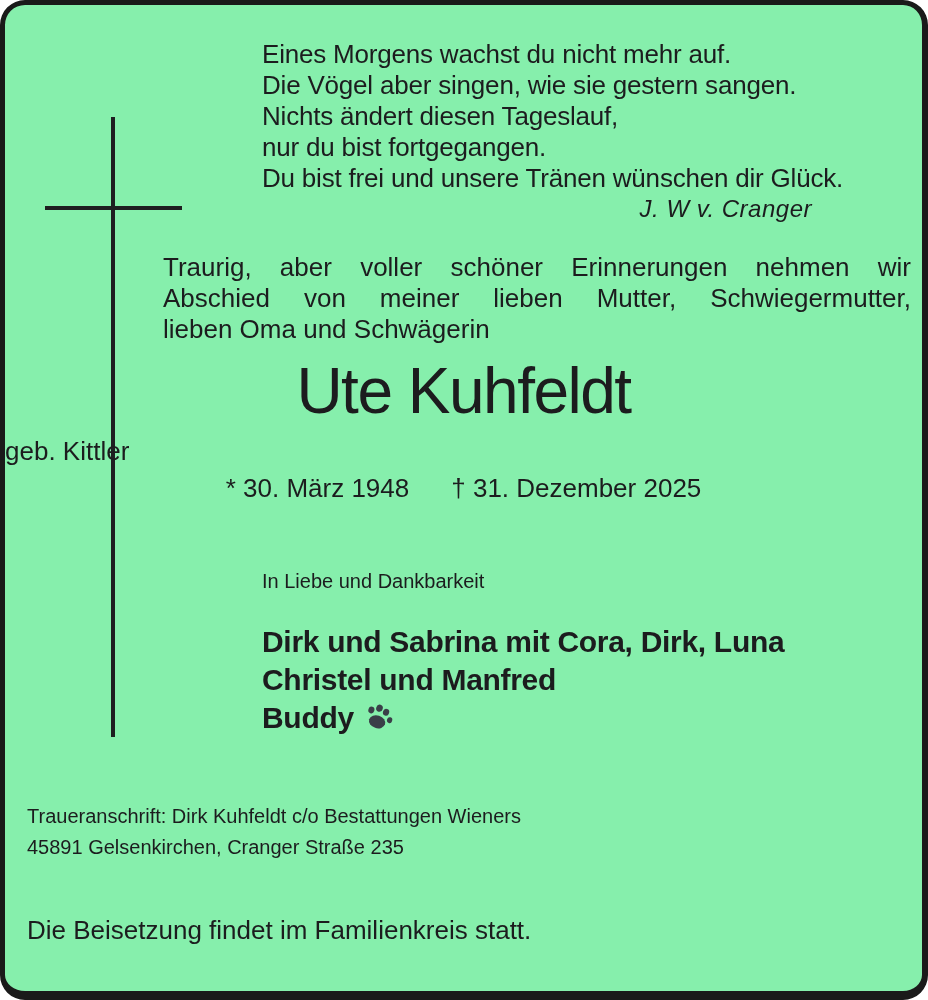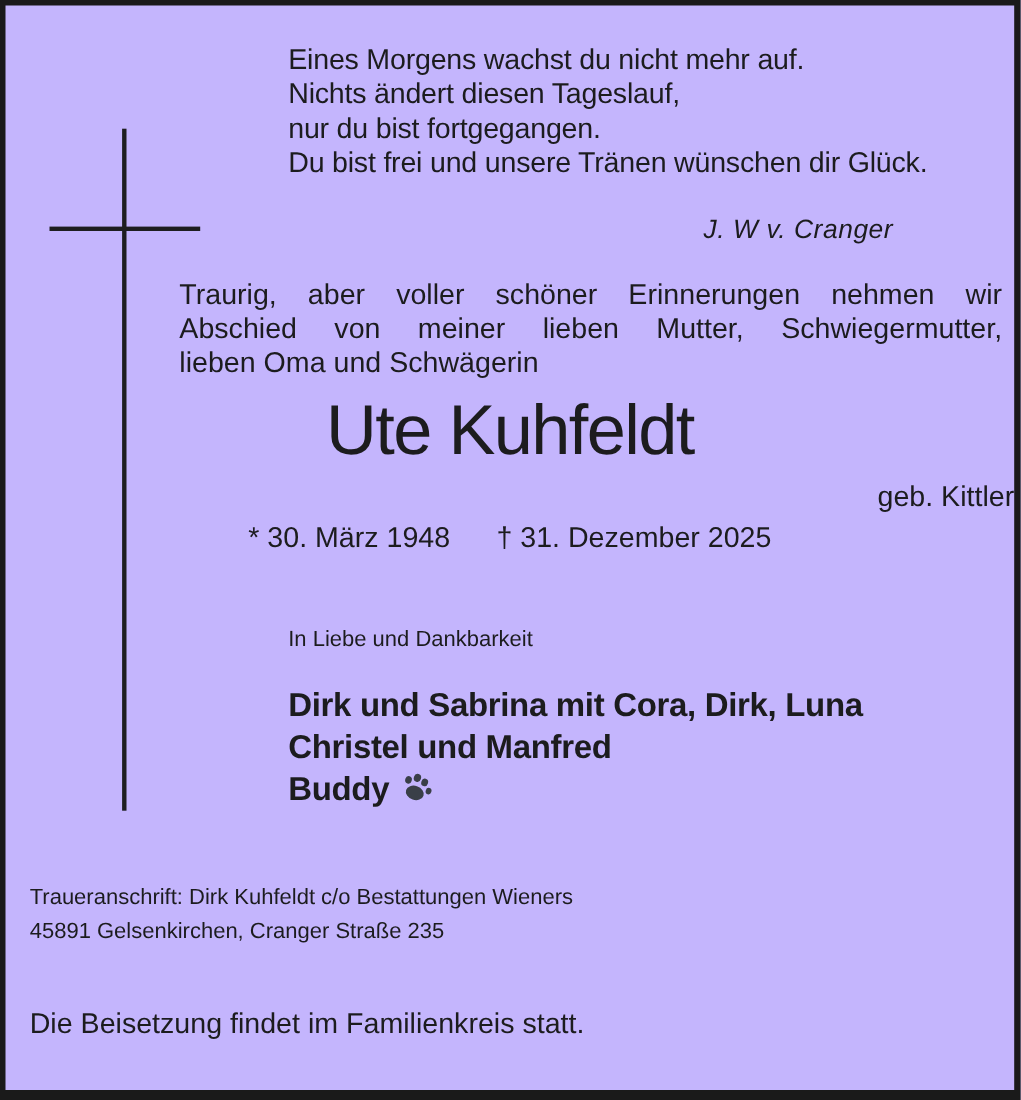--- a/index.html
+++ b/index.html
@@ -1,28 +1,29 @@
 <!DOCTYPE html>
 <html lang="de"><head>
 <meta charset="utf-8">
 <style>
   html, body { margin: 0; padding: 0; background: #ffffff; }
   .page {
     position: relative;
     width: 928px;
     height: 1000px;
     box-sizing: border-box;
-    background: #c4b5fd;
+    background: #86efac;
     border-top: 5px solid #1a1a1a;
     border-left: 5px solid #1a1a1a;
     border-right: 6px solid #1a1a1a;
     border-bottom: 9px solid #1a1a1a;
     font-family: "Liberation Sans", sans-serif;
     color: #1c1c1e;
     overflow: hidden;
+    border-radius: 25px;
   }
   .abs { position: absolute; }
 
   
   .cross-v { left: 106px; top: 112px; width: 4px; height: 620px; background: #1e1e20; }
   .cross-h { left: 40px;  top: 201px; width: 137px; height: 4px; background: #1e1e20; }
 
   
   .poem { left: 257px; top: 34px; font-size: 26px; line-height: 31px; letter-spacing: -0.2px; white-space: nowrap; }
   .attribution {
@@ -34,21 +35,21 @@
   .intro { left: 158px; top: 247px; width: 748px; font-size: 26px; line-height: 31px; }
   .intro .j { text-align: justify; text-align-last: justify; }
 
   
   .name {
     left: 0; top: 351px; width: 100%;
     text-align: center;
     font-size: 64px; font-weight: 400; letter-spacing: -1.5px;
     line-height: 70px;
   }
-  .maiden { left: 0; top: 431px; width: 100%; text-align: right; font-size: 26px; line-height: 31px; }
+  .maiden { left: 0; top: 431px; width: 100%; text-align: left; font-size: 26px; line-height: 31px; }
   .dates  { left: 0; top: 468px; width: 100%; display: flex; justify-content: center; gap: 42px;
             font-size: 26px; line-height: 31px; }
 
   
   .closing  { left: 257px; top: 561px; font-size: 20px; line-height: 31px; }
   .mourners { left: 257px; top: 618px; font-size: 30px; font-weight: 700; line-height: 38px; letter-spacing: -0.3px; white-space: nowrap; }
   .paw { display: inline-block; width: 31px; height: 29px; margin-left: 10px; vertical-align: -4px; }
 
   
   .address { left: 22px; top: 796px; font-size: 20px; line-height: 31px; white-space: nowrap; }
@@ -57,20 +58,21 @@
 </head>
 <body>
 
 <div class="page">
 
   <div class="abs cross-v"></div>
   <div class="abs cross-h"></div>
 
   <div class="abs poem">
     <div>Eines Morgens wachst du nicht mehr auf.</div>
+    <div>Die Vögel aber singen, wie sie gestern sangen.</div>
     <div>Nichts ändert diesen Tageslauf,</div>
     <div>nur du bist fortgegangen.</div>
     <div>Du bist frei und unsere Tränen wünschen dir Glück.</div>
   </div>
   <div class="abs attribution">J. W v. Cranger</div>
 
   <div class="abs intro">
     <div class="j">Traurig, aber voller schöner Erinnerungen nehmen wir</div>
     <div class="j">Abschied von meiner lieben Mutter, Schwiegermutter,</div>
     <div>lieben Oma und Schwägerin</div>

